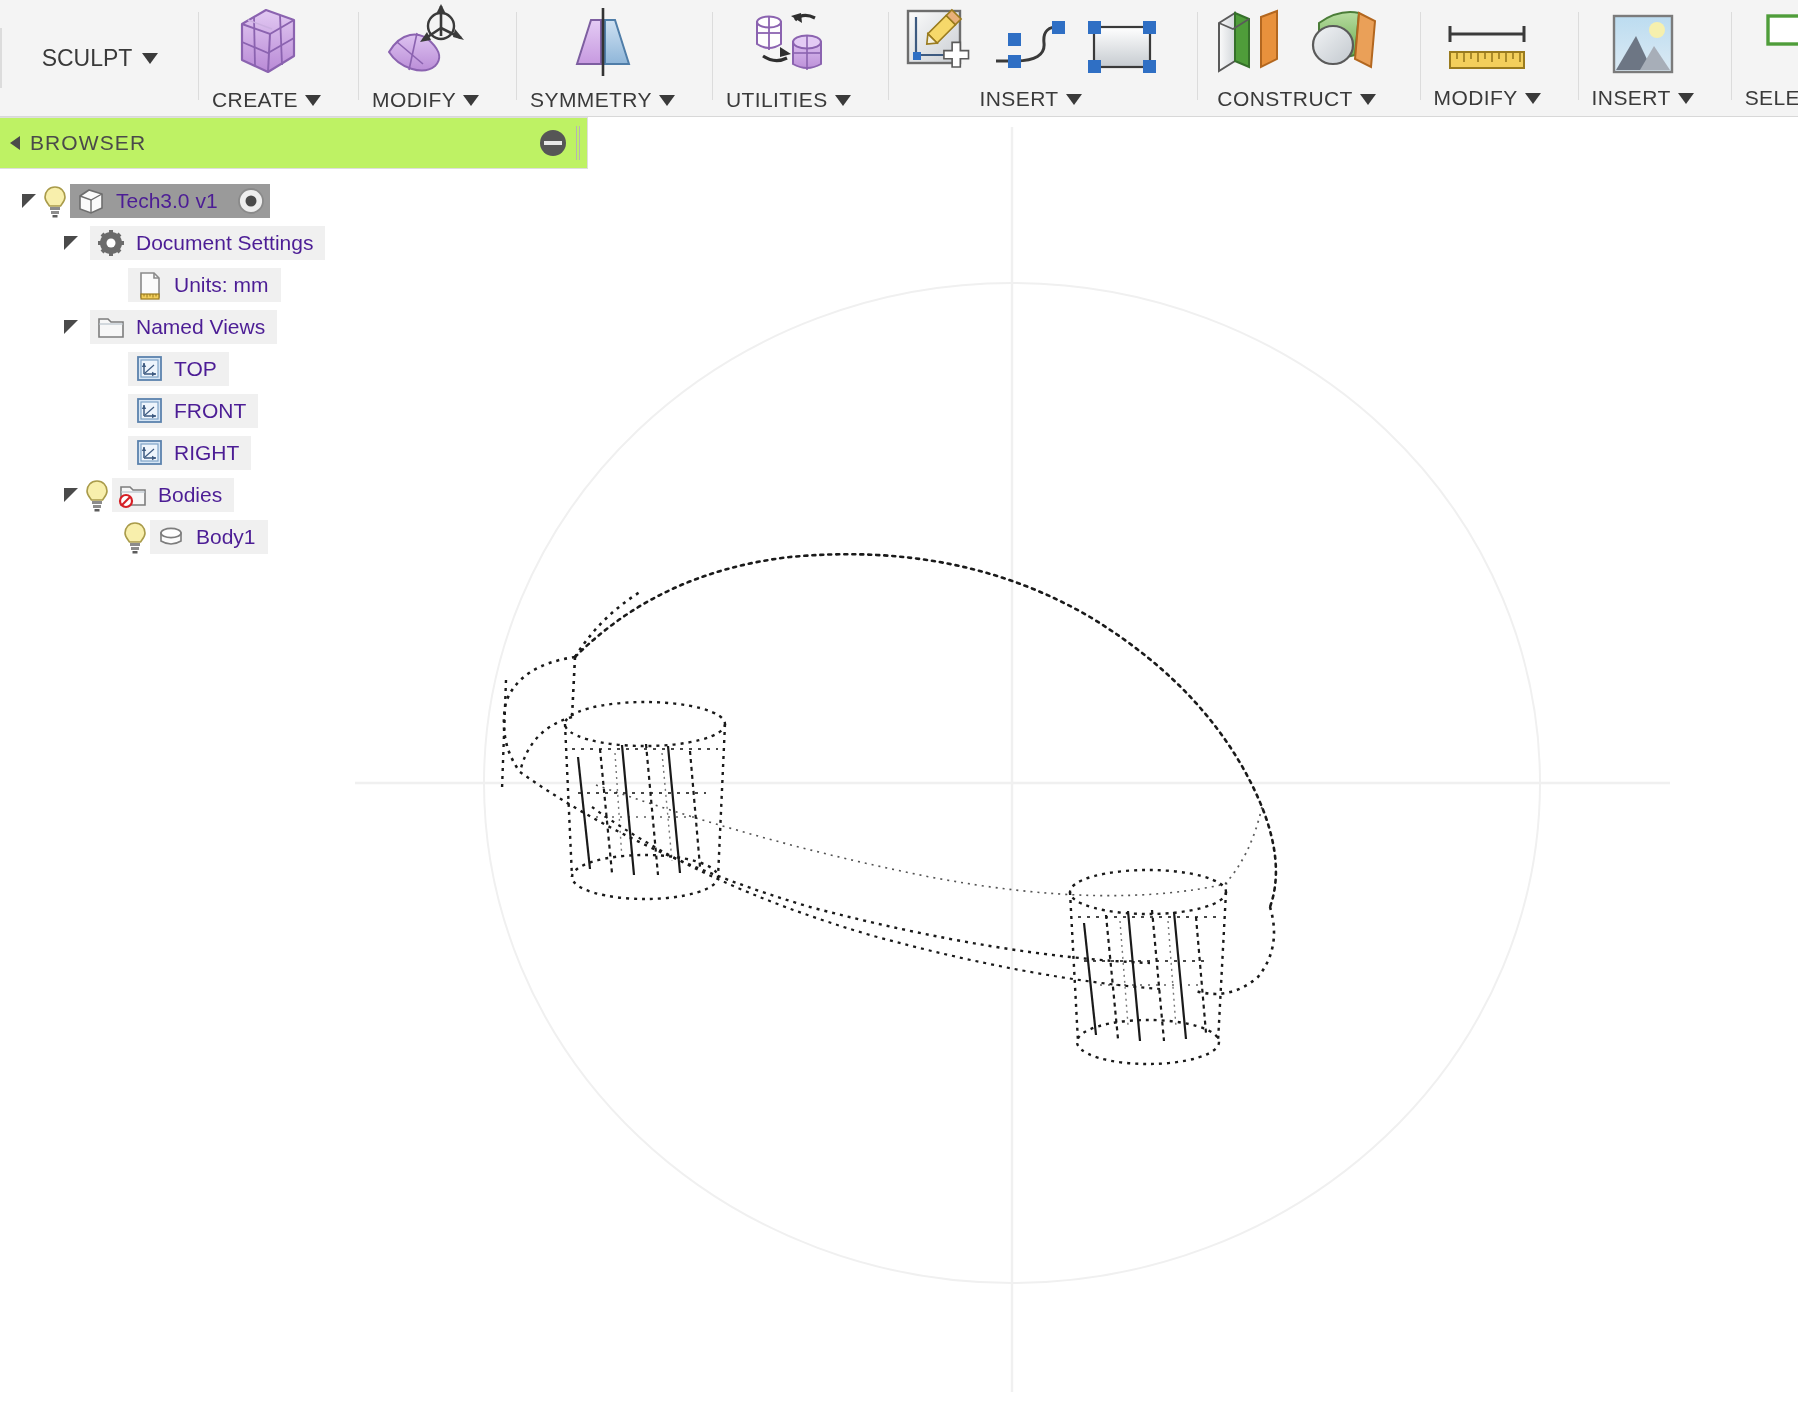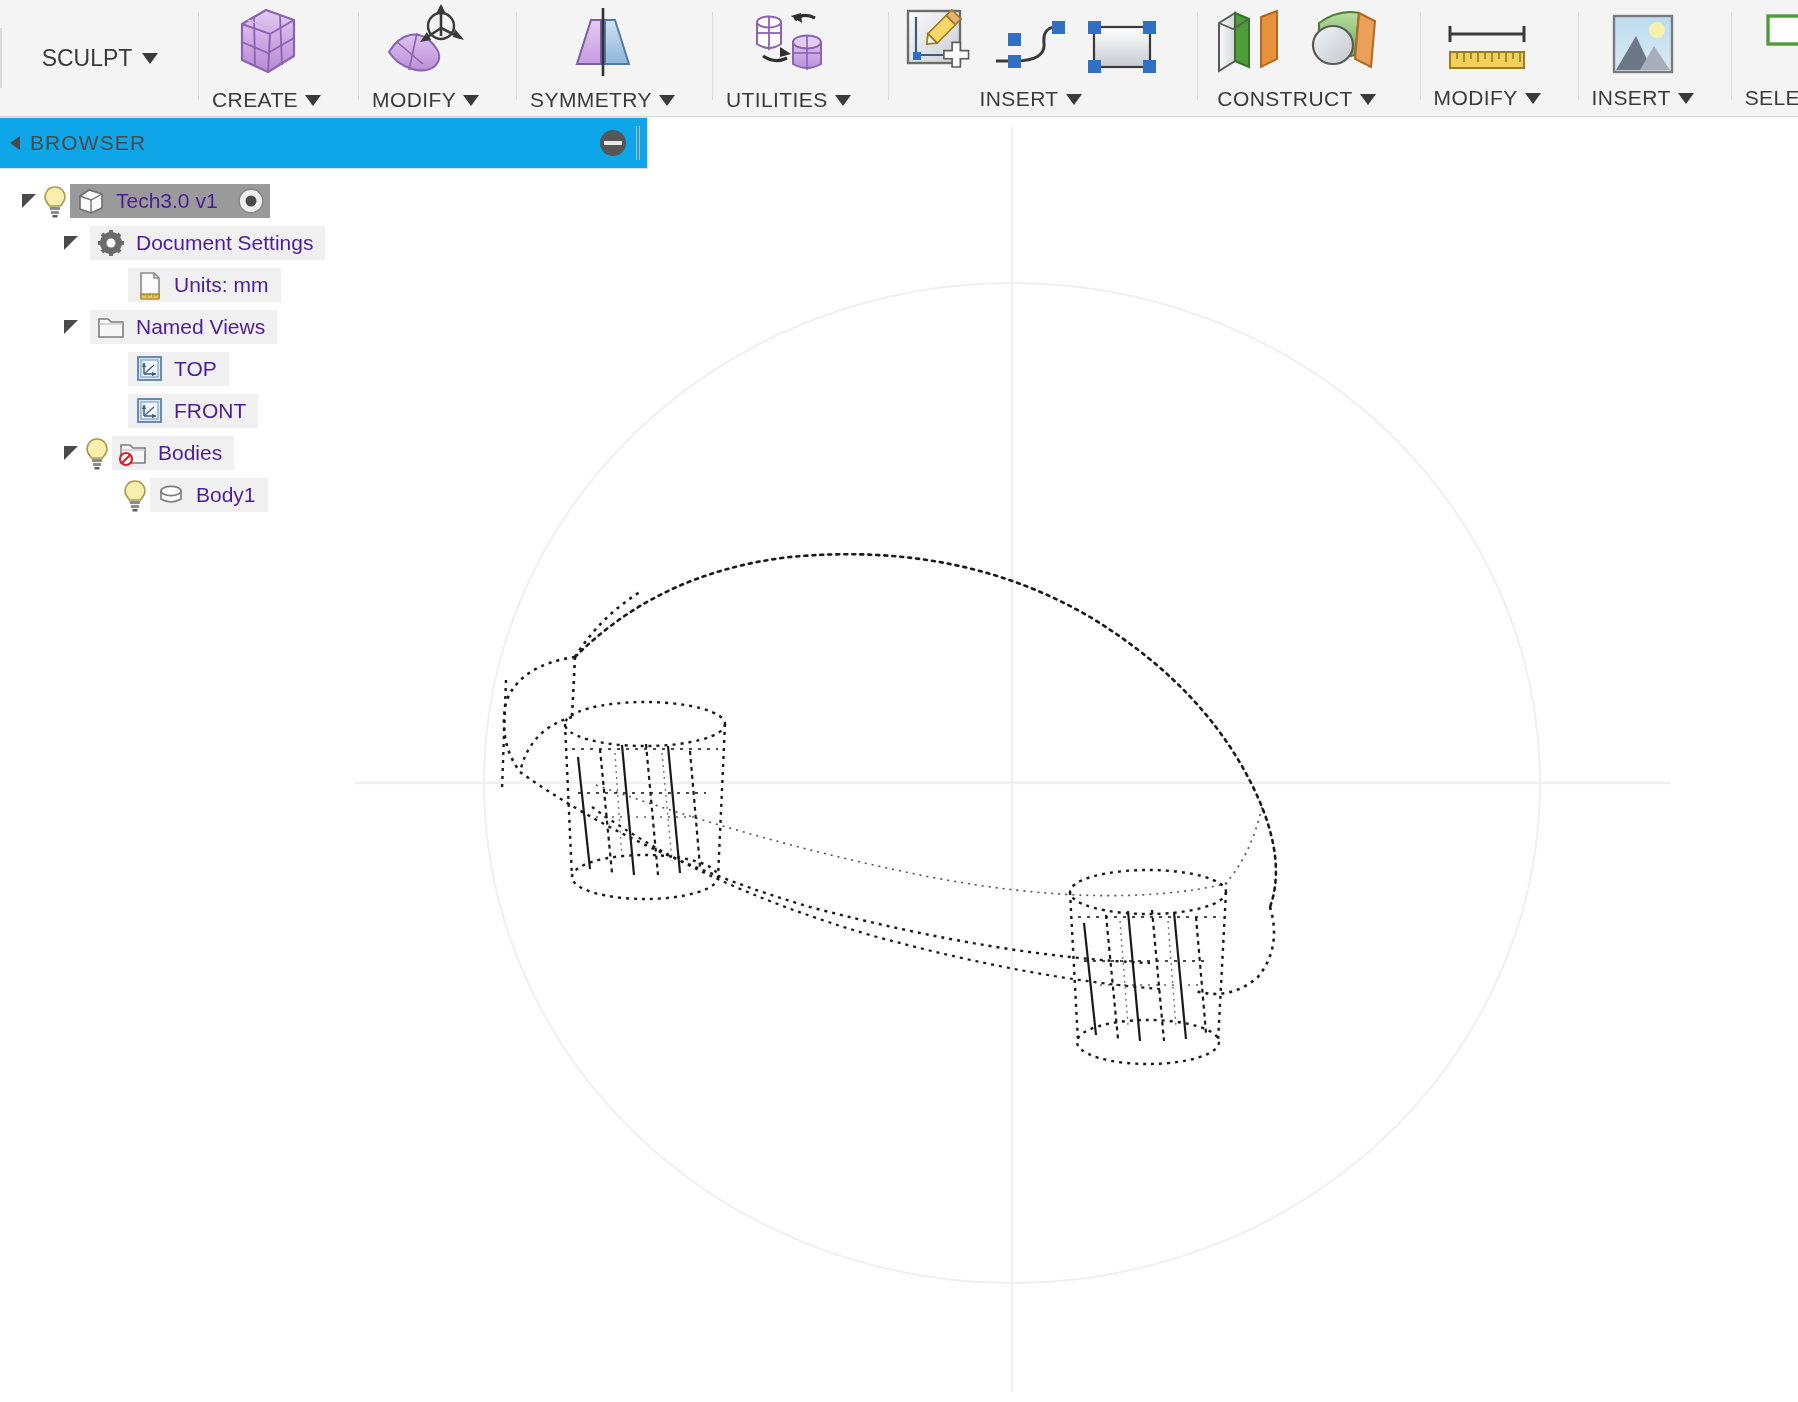--- a/index.html
+++ b/index.html
@@ -45,22 +45,22 @@
   .tb-mode {
     display:flex; align-items:center; justify-content:center;
     min-width: 150px; height: 100%;
     font-size: 23px; color: #3a3a3a; gap: 10px;
   }
   .ico { display:block; }
 
   
   #browser {
     position: absolute; top: 117px; left: 0;
-    width: 648px; height: 52px;
-    background: #0ea5e9;
+    width: 588px; height: 52px;
+    background: #bef264;
     border: 1px solid #dedede; border-left: none;
     display: flex; align-items: center;
     z-index: 5;
   }
   #browser-collapse {
     width: 30px; display:flex; align-items:center; justify-content:center;
     cursor: pointer;
   }
   .tri-left { width:0;height:0;border-top:7px solid transparent;
               border-bottom:7px solid transparent;border-right:10px solid #4a4a4a; }
@@ -580,20 +580,36 @@
         <rect x="9" y="6" width="17" height="17" fill="#eef5fc" stroke="#7fa3c7" stroke-width="1.2"></rect>
         <path d="M12 20 V9 M12 20 H24" stroke="#3d5a80" stroke-width="1.5"></path>
         <path d="M12 9 l-2.2 4 h4.4 Z" fill="#3d5a80"></path>
         <path d="M24 20 l-4 -2.2 v4.4 Z" fill="#3d5a80"></path>
         <path d="M13 19 L22 11" stroke="#3d5a80" stroke-width="1.2"></path>
       </svg>
         <span class="label-txt">FRONT</span>
       </span>
     </div>
     <div class="row">
+      <span style="width: 98px; flex: 0 0 auto;"></span>
+      <span class="tw-spacer"></span>
+      <span style="width: 8px; flex: 0 0 auto;"></span>
+      <span class="label-chip">
+        <svg class="nodeicon" viewBox="0 0 34 30">
+        <rect x="6" y="3" width="23" height="23" fill="#d7e6f5" stroke="#5b82ad" stroke-width="1.8"></rect>
+        <rect x="9" y="6" width="17" height="17" fill="#eef5fc" stroke="#7fa3c7" stroke-width="1.2"></rect>
+        <path d="M12 20 V9 M12 20 H24" stroke="#3d5a80" stroke-width="1.5"></path>
+        <path d="M12 9 l-2.2 4 h4.4 Z" fill="#3d5a80"></path>
+        <path d="M24 20 l-4 -2.2 v4.4 Z" fill="#3d5a80"></path>
+        <path d="M13 19 L22 11" stroke="#3d5a80" stroke-width="1.2"></path>
+      </svg>
+        <span class="label-txt">RIGHT</span>
+      </span>
+    </div>
+    <div class="row">
       <span style="width: 56px; flex: 0 0 auto;"></span>
       <span class="twisty">
       <svg width="20" height="20" viewBox="0 0 20 20">
         <path d="M3 3 L17 3 L3 17 Z" fill="#4a4a4a"></path>
         </svg>
       </span>
       <svg class="bulb" viewBox="0 0 30 34">
     <path d="M15 3 C9 3 5 7.5 5 13 C5 17 8 19.5 9.5 22 L20.5 22 C22 19.5 25 17 25 13 C25 7.5 21 3 15 3 Z" fill="#f8efac" stroke="#a99b4a" stroke-width="1.6"></path>
     <rect x="10" y="23" width="10" height="3" fill="#8c8c8c"></rect>
     <rect x="11" y="27" width="8" height="3" fill="#8c8c8c"></rect>

